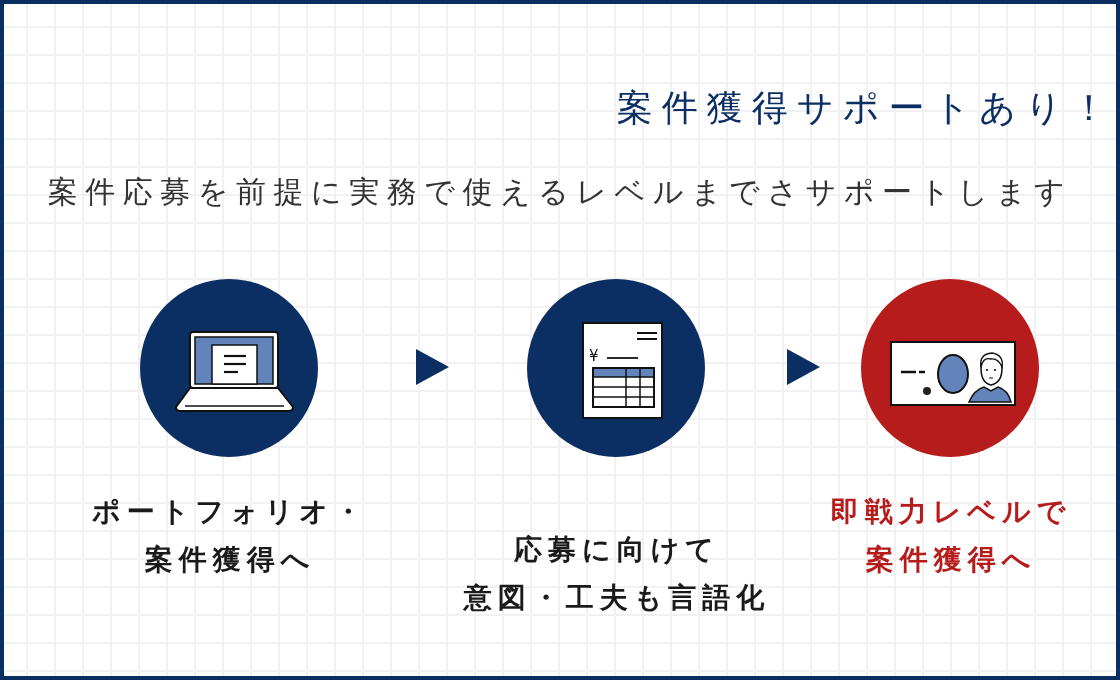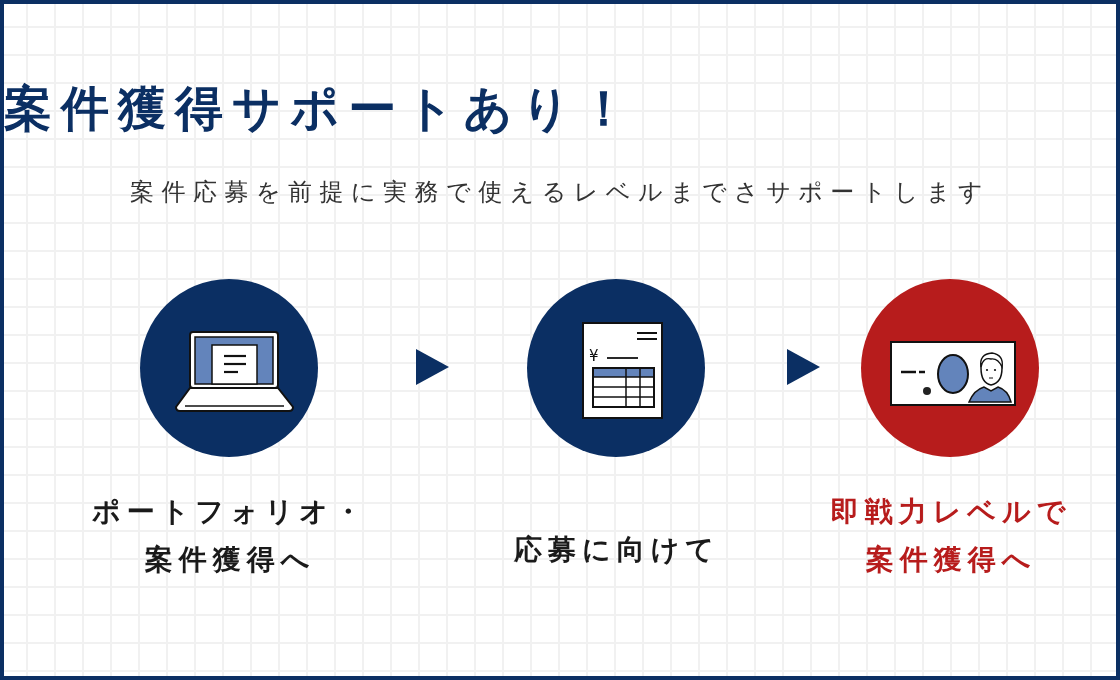--- a/index.html
+++ b/index.html
@@ -9,27 +9,27 @@
     border: 4px solid #0b2f63;
     background-color: #ffffff;
     background-image:
       linear-gradient(to right, #f1f1f1 0, #f1f1f1 2px, transparent 2px),
       linear-gradient(to bottom, #f1f1f1 0, #f1f1f1 2px, transparent 2px);
     background-size: 28px 28px;
     background-position: 22px 22px;
     font-family: "DejaVu Sans", "Liberation Sans", sans-serif;
   }
   .title {
-    position: absolute; left: 0; right: 0; top: 76px; text-align: left;
-    font-size: 48px; font-weight: bold; color: #0b2f63; letter-spacing: 9px;
+    position: absolute; left: 0; right: 0; top: 76px; text-align: right;
+    font-size: 36px; font-weight: normal; color: #0b2f63; letter-spacing: 9px;
     line-height: 56px;
   }
   .subtitle {
     position: absolute; left: 0; right: 0; top: 164px; text-align: center;
-    font-size: 24px; color: #333333; letter-spacing: 7.5px; line-height: 48px;
+    font-size: 30px; color: #333333; letter-spacing: 7.5px; line-height: 48px;
     white-space: nowrap;
   }
   .circle {
     position: absolute; width: 178px; height: 178px; border-radius: 50%;
   }
   .circle svg { position: absolute; left: 0; top: 0; }
   .c1 { left: 136px; top: 275px; }
   .c2 { left: 523px; top: 275px; }
   .c3 { left: 857px; top: 275px; }
   .arrow { position: absolute; width: 0; height: 0;
@@ -106,19 +106,20 @@
       <line x1="128" y1="99" x2="132" y2="99" stroke="#111" stroke-width="1"></line>
     </svg>
   </div>
 
   <div class="label l1" style="color:#1a1a1a;">
     <div>ポートフォリオ・</div>
     <div>案件獲得へ</div>
   </div>
   <div class="label l2" style="color:#1a1a1a;margin-top:38px;">
     <div>応募に向けて</div>
+    <div>意図・工夫も言語化</div>
   </div>
   <div class="label l3" style="color:#b71c1c;">
     <div>即戦力レベルで</div>
     <div>案件獲得へ</div>
   </div>
 
 </div>
 
 </body></html>

